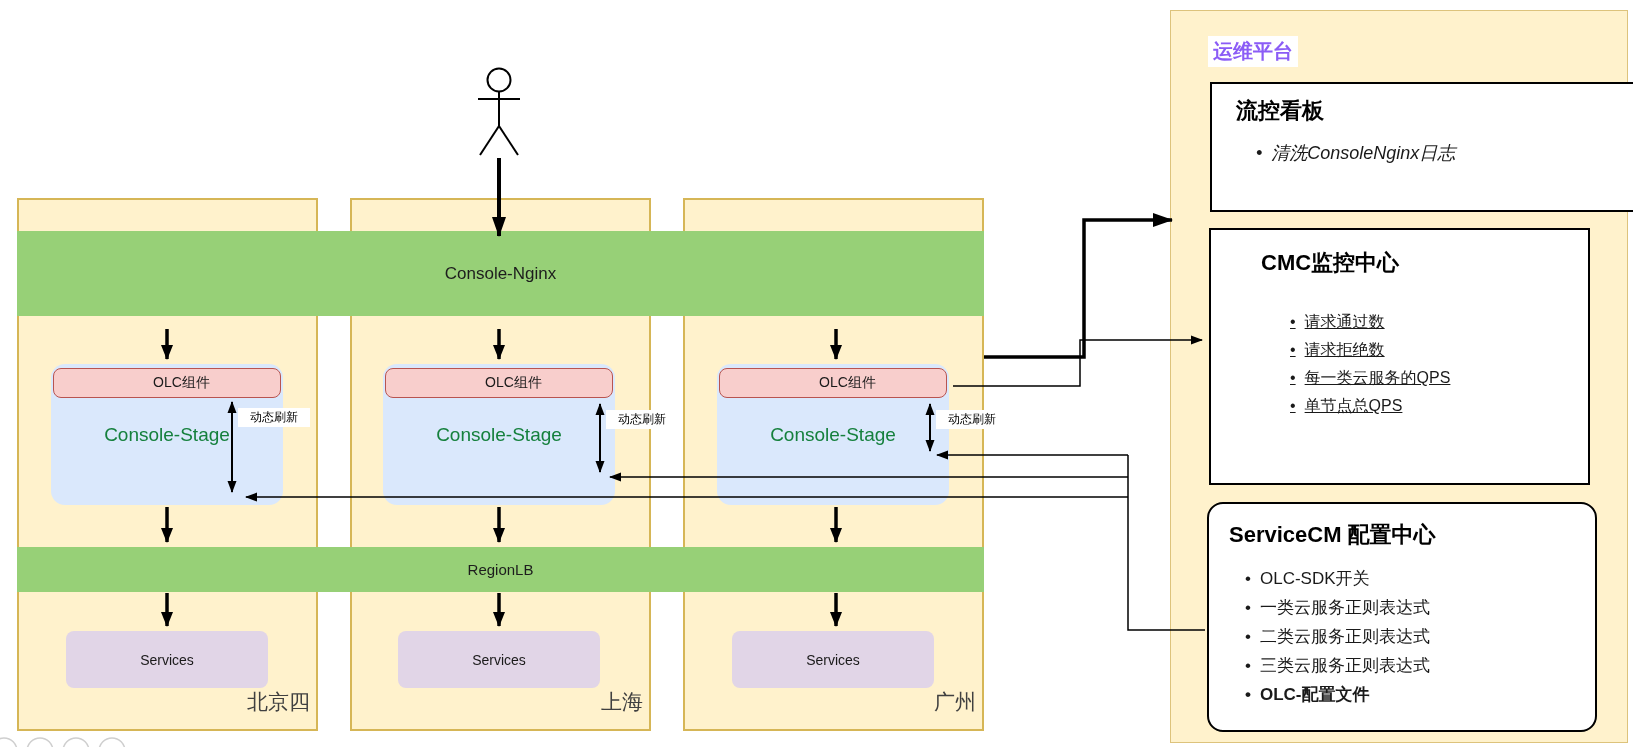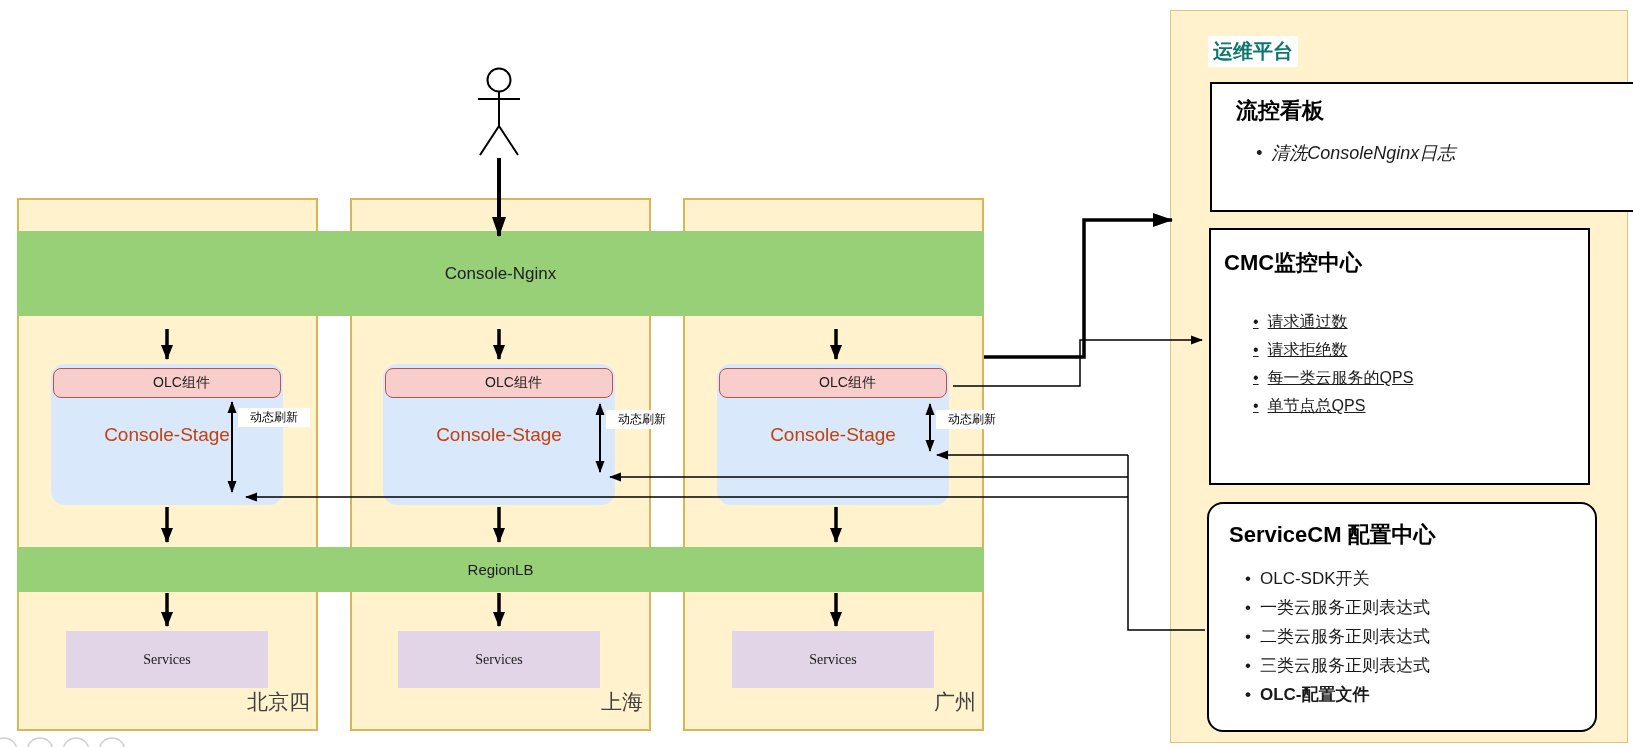--- a/index.html
+++ b/index.html
@@ -13,52 +13,52 @@
 
   
   .hbar{position:absolute;left:17px;width:967px;background:#97d077;z-index:2;
         display:flex;align-items:center;justify-content:center;color:#1d1d1d;}
   .nginx-bar{top:231px;height:85px;font-size:17px;}
   .rlb-bar{top:547px;height:45px;font-size:15px;}
 
   
   .stage{position:absolute;top:364px;width:232px;height:141px;background:#dae8fc;
          border-radius:14px;z-index:3;display:flex;align-items:center;justify-content:center;
-         font-size:19px;color:#c2410c;}
+         font-size:19px;color:#15803d;}
   .stage.c1{left:51px}.stage.c2{left:383px}.stage.c3{left:717px}
 
   
   .olc{position:absolute;top:368px;width:228px;height:30px;background:#f8cecc;
        border:1.5px solid #b85450;border-radius:8px;box-sizing:border-box;z-index:3;
        display:flex;align-items:center;justify-content:center;font-size:14px;color:#1a1a1a;padding-left:29px;}
   .olc.c1{left:53px}.olc.c2{left:385px}.olc.c3{left:719px}
 
   
   .services{position:absolute;top:631px;width:202px;height:57px;background:#e1d5e7;
-            border-radius:0;z-index:3;display:flex;align-items:center;justify-content:center;
-            font-size:14px;color:#1a1a1a;font-family:Liberation Serif, serif;}
+            border-radius:8px;z-index:3;display:flex;align-items:center;justify-content:center;
+            font-size:14px;color:#1a1a1a;}
   .services.c1{left:66px}.services.c2{left:398px}.services.c3{left:732px}
 
   
   .region-name{position:absolute;bottom:15px;right:8px;font-size:21px;color:#404040;z-index:3;}
 
   
   .refresh-label{position:absolute;z-index:4;background:#ffffff;font-size:12px;
                  padding:1px 12px;color:#000;white-space:nowrap;}
   .rf1{left:238px;top:408px}.rf2{left:606px;top:410px}.rf3{left:936px;top:410px}
 
   
   .ops-panel{position:absolute;left:1170px;top:10px;width:458px;height:733px;
              background:#fff2cc;border:1.5px solid #ddc37c;box-sizing:border-box;z-index:1;}
   .ops-title{position:absolute;left:1208px;top:36px;font-size:20px;font-weight:bold;
-             background:#ffffff;padding:2px 5px;z-index:2;color:#0f766e;}
+             background:#ffffff;padding:2px 5px;z-index:2;color:#8b5cf6;}
 
   .panel-box{position:absolute;background:#ffffff;border:2px solid #000;box-sizing:border-box;z-index:2;}
   .pb1{left:1210px;top:82px;width:437px;height:130px;}
-  .pb2{left:1209px;top:228px;width:381px;height:257px;}
+  .pb2{left:1209px;top:228px;width:381px;height:257px;padding-left:37px;}
   .pb3{left:1207px;top:502px;width:390px;height:230px;border-radius:16px;}
 
   .pb-title{font-weight:bold;color:#000;font-size:22px;}
   .pb1 .pb-title{margin:12px 0 0 24px;}
   .pb2 .pb-title{margin:18px 0 0 13px;}
   .pb3 .pb-title{margin:16px 0 0 20px;}
 
   .pb-list{list-style:none;padding:0;color:#1a1a1a;}
   .pb-list li::before{content:"\2022";margin-right:9px;}
   .pb1 .pb-list{margin:16px 0 0 44px;font-size:18px;line-height:22px;font-style:italic;}

